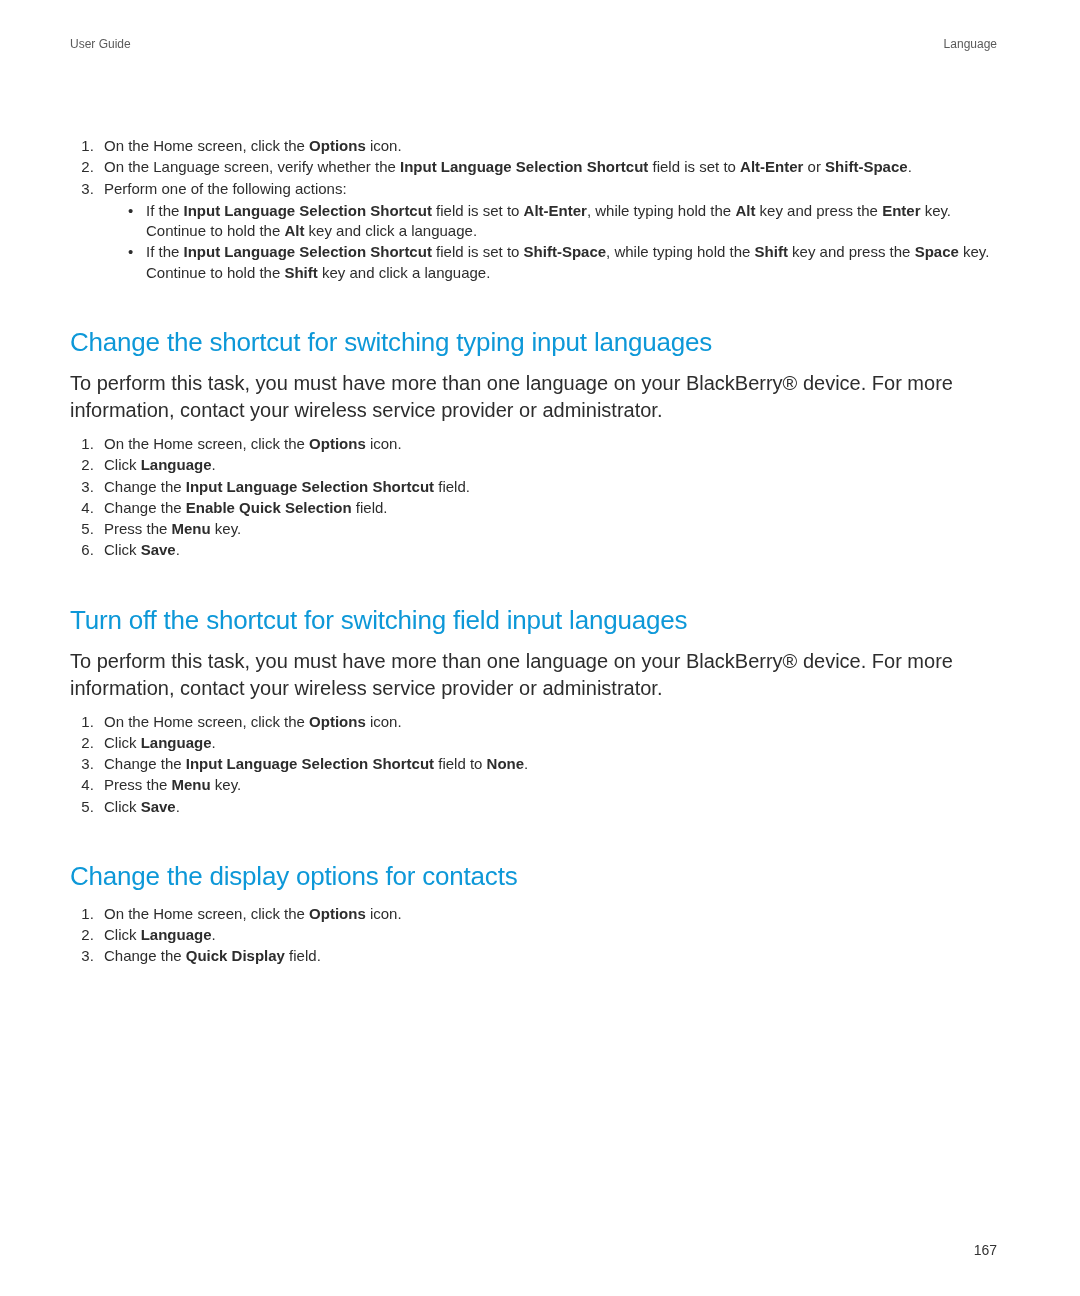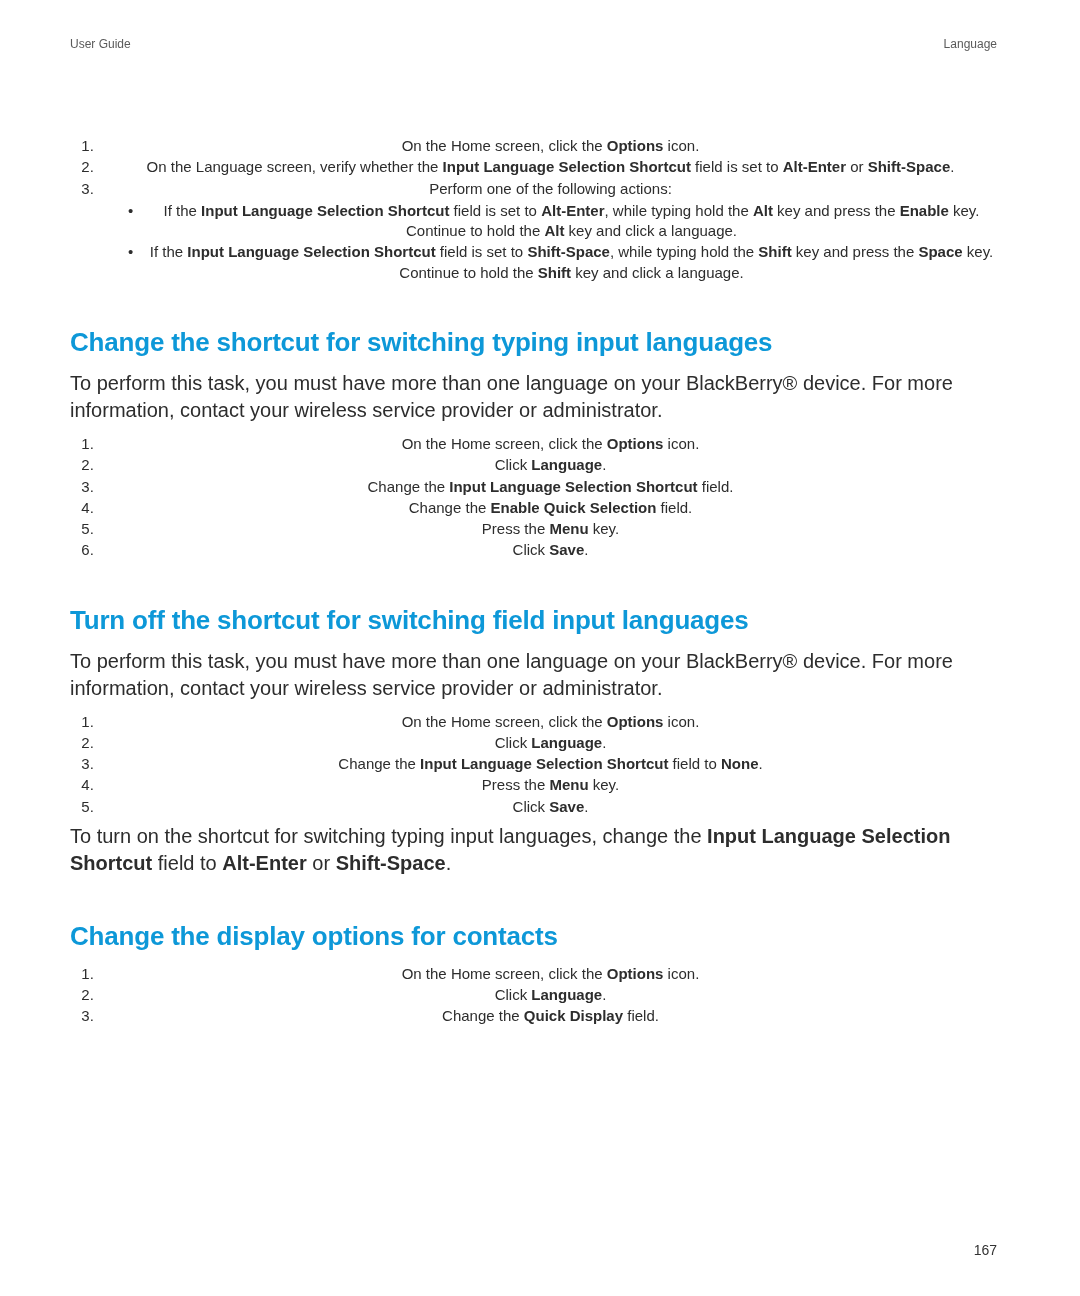--- a/index.html
+++ b/index.html
@@ -20,34 +20,33 @@
   }
   .hdr {
     display: flex;
     justify-content: space-between;
     font-size: 12px;
     color: #5a5a5a;
     margin-bottom: 84px;
   }
   h2.section {
     color: #0d98d8;
-    font-weight: 700;
+    font-weight: 400;
     font-size: 26px;
     margin: 42px 0 10px 0;
     letter-spacing: -0.2px;
   }
   p.para {
     margin: 6px 0 10px 0;
     font-size: 20px;
     color: #2d2d2d;
   }
   ol.steps {
     margin: 2px 0 0 0;
     padding-left: 28px;
-    text-align: center;
   }
   ol.steps > li {
     margin-bottom: 1px;
     padding-left: 6px;
     font-size: 15px;
   }
   ul.sub {
     list-style: none;
     margin: 2px 0 0 0;
     padding-left: 24px;
@@ -88,21 +87,21 @@
     <li>
       <span>On the Home screen, click the </span><span class="b">Options</span><span> icon.</span>
     </li>
     <li>
       <span>On the Language screen, verify whether the </span><span class="b">Input Language Selection Shortcut</span><span> field is set to </span><span class="b">Alt-Enter</span><span> or </span><span class="b">Shift-Space</span><span>.</span>
     </li>
     <li>
       <span>Perform one of the following actions:</span>
       <ul class="sub">
         <li>
-          <span>If the </span><span class="b">Input Language Selection Shortcut</span><span> field is set to </span><span class="b">Alt-Enter</span><span>, while typing hold the </span><span class="b">Alt</span><span> key and press the </span><span class="b">Enable</span><span> key. Continue to hold the </span><span class="b">Alt</span><span> key and click a language.</span>
+          <span>If the </span><span class="b">Input Language Selection Shortcut</span><span> field is set to </span><span class="b">Alt-Enter</span><span>, while typing hold the </span><span class="b">Alt</span><span> key and press the </span><span class="b">Enter</span><span> key. Continue to hold the </span><span class="b">Alt</span><span> key and click a language.</span>
         </li>
         <li>
           <span>If the </span><span class="b">Input Language Selection Shortcut</span><span> field is set to </span><span class="b">Shift-Space</span><span>, while typing hold the </span><span class="b">Shift</span><span> key and press the </span><span class="b">Space</span><span> key. Continue to hold the </span><span class="b">Shift</span><span> key and click a language.</span>
         </li>
       </ul>
     </li>
   </ol>
 
   <h2 class="section">Change the shortcut for switching typing input languages</h2>
   <p class="para">To perform this task, you must have more than one language on your BlackBerry® device. For more information, contact your wireless service provider or administrator.</p>
@@ -117,23 +116,20 @@
 
   <h2 class="section">Turn off the shortcut for switching field input languages</h2>
   <p class="para">To perform this task, you must have more than one language on your BlackBerry® device. For more information, contact your wireless service provider or administrator.</p>
   <ol class="steps">
     <li><span>On the Home screen, click the </span><span class="b">Options</span><span> icon.</span></li>
     <li><span>Click </span><span class="b">Language</span><span>.</span></li>
     <li><span>Change the </span><span class="b">Input Language Selection Shortcut</span><span> field to </span><span class="b">None</span><span>.</span></li>
     <li><span>Press the </span><span class="b">Menu</span><span> key.</span></li>
     <li><span>Click </span><span class="b">Save</span><span>.</span></li>
   </ol>
-  <p class="para">
-    <span>To turn on the shortcut for switching typing input languages, change the </span><span class="b">Input Language Selection Shortcut</span><span> field to </span><span class="b">Alt-Enter</span><span> or </span><span class="b">Shift-Space</span><span>.</span>
-  </p>
 
   <h2 class="section">Change the display options for contacts</h2>
   <ol class="steps">
     <li><span>On the Home screen, click the </span><span class="b">Options</span><span> icon.</span></li>
     <li><span>Click </span><span class="b">Language</span><span>.</span></li>
     <li><span>Change the </span><span class="b">Quick Display</span><span> field.</span></li>
   </ol>
 
   <div class="pgnum">167</div>
 </div>

